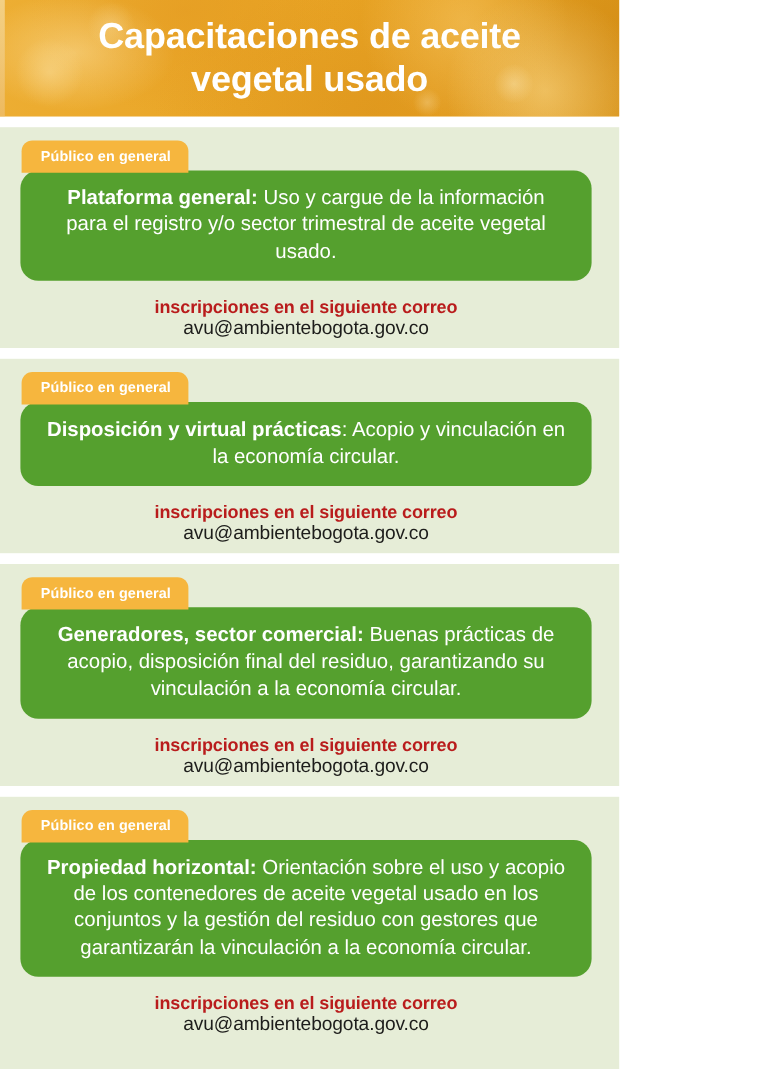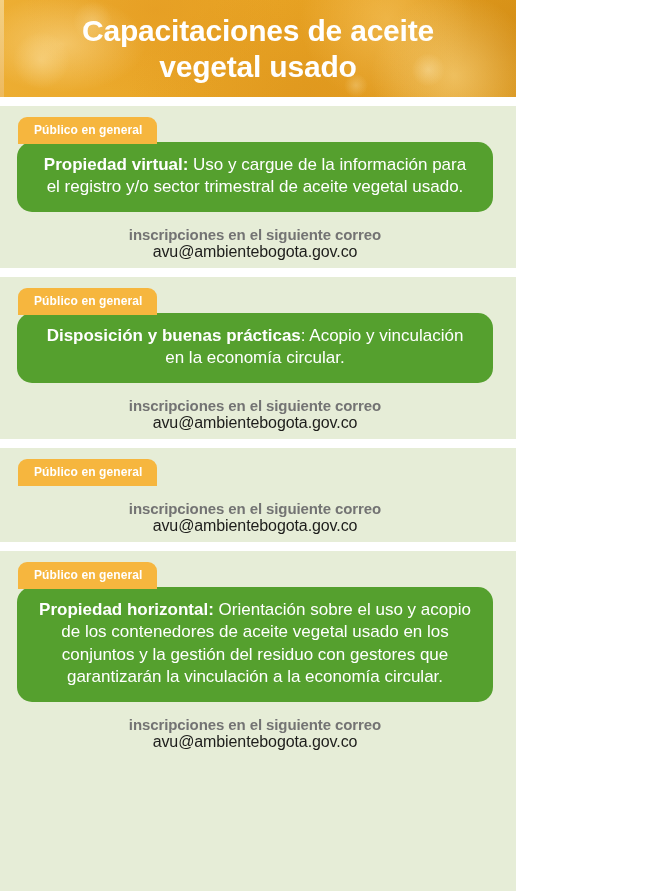--- a/index.html
+++ b/index.html
@@ -116,21 +116,21 @@
     font-size: 17px;
     line-height: 1.32;
     position: relative;
     z-index: 1;
   }
   .green-box b {
     font-weight: bold;
   }
   .signup {
     text-align: center;
-    color: #737373;
+    color: #b91c1c;
     font-size: 15px;
     font-weight: bold;
     margin-top: 14px;
     letter-spacing: -0.1px;
   }
   .email {
     text-align: center;
     color: #1d1d1b;
     font-size: 16px;
     font-weight: normal;
@@ -148,37 +148,40 @@
     <div class="header-left-edge"></div>
     <h1 class="header-title">Capacitaciones de aceite
 vegetal usado</h1>
   </div>
 
   <div class="cards">
 
     <section class="card">
       <span class="audience-tag">Público en general</span>
       <div class="green-box">
-        <b>Propiedad virtual:</b><span> Uso y cargue de la información para el registro y/o sector trimestral de aceite vegetal usado.</span>
+        <b>Plataforma general:</b><span> Uso y cargue de la información para el registro y/o sector trimestral de aceite vegetal usado.</span>
       </div>
       <div class="signup">inscripciones en el siguiente correo</div>
       <div class="email">avu@ambientebogota.gov.co</div>
     </section>
 
     <section class="card">
       <span class="audience-tag">Público en general</span>
       <div class="green-box">
-        <b>Disposición y buenas prácticas</b><span>: Acopio y vinculación en la economía circular.</span>
+        <b>Disposición y virtual prácticas</b><span>: Acopio y vinculación en la economía circular.</span>
       </div>
       <div class="signup">inscripciones en el siguiente correo</div>
       <div class="email">avu@ambientebogota.gov.co</div>
     </section>
 
     <section class="card">
       <span class="audience-tag">Público en general</span>
+      <div class="green-box">
+        <b>Generadores, sector comercial:</b><span> Buenas prácticas de acopio, disposición final del residuo, garantizando su vinculación a la economía circular.</span>
+      </div>
       <div class="signup">inscripciones en el siguiente correo</div>
       <div class="email">avu@ambientebogota.gov.co</div>
     </section>
 
     <section class="card">
       <span class="audience-tag">Público en general</span>
       <div class="green-box">
         <b>Propiedad horizontal:</b><span> Orientación sobre el uso y acopio de los contenedores de aceite vegetal usado en los conjuntos y la gestión del residuo con gestores que garantizarán la vinculación a la economía circular.</span>
       </div>
       <div class="signup">inscripciones en el siguiente correo</div>

